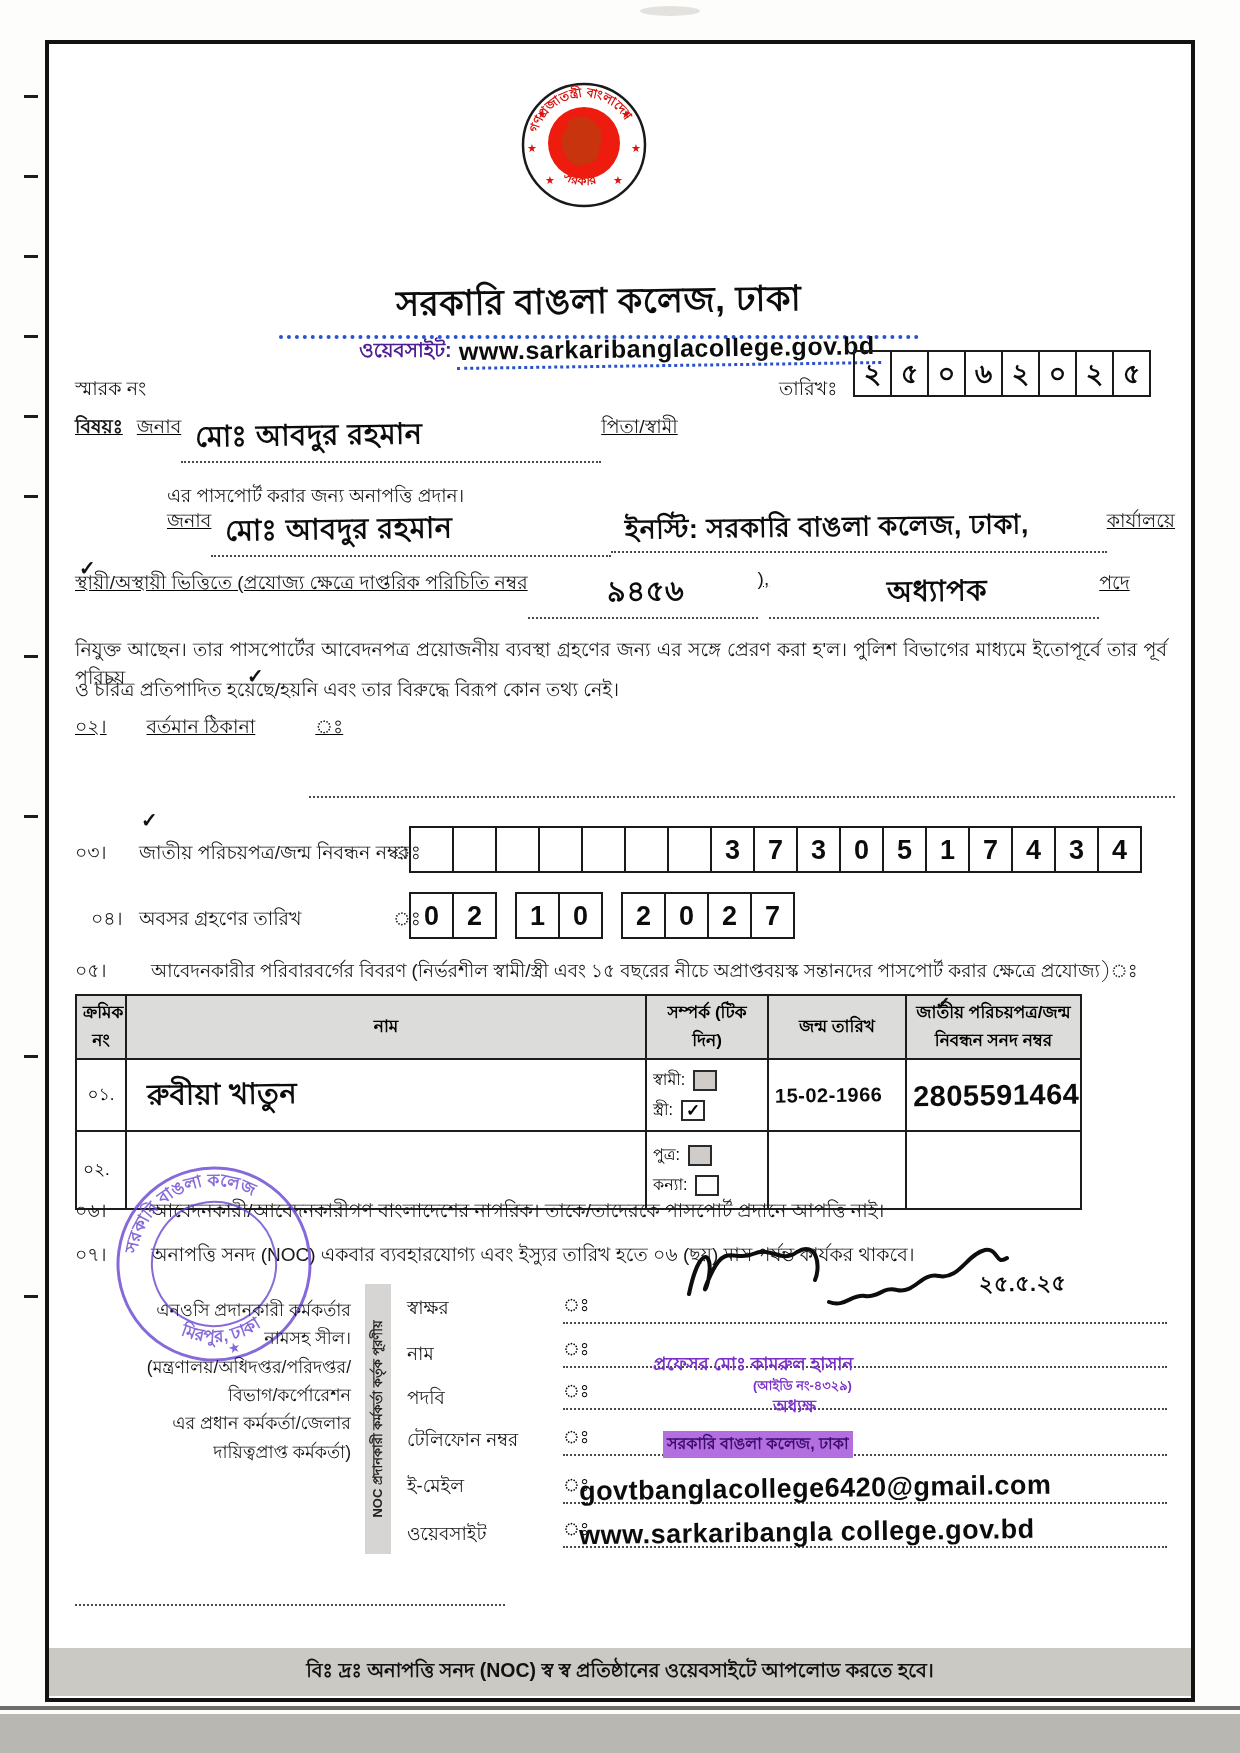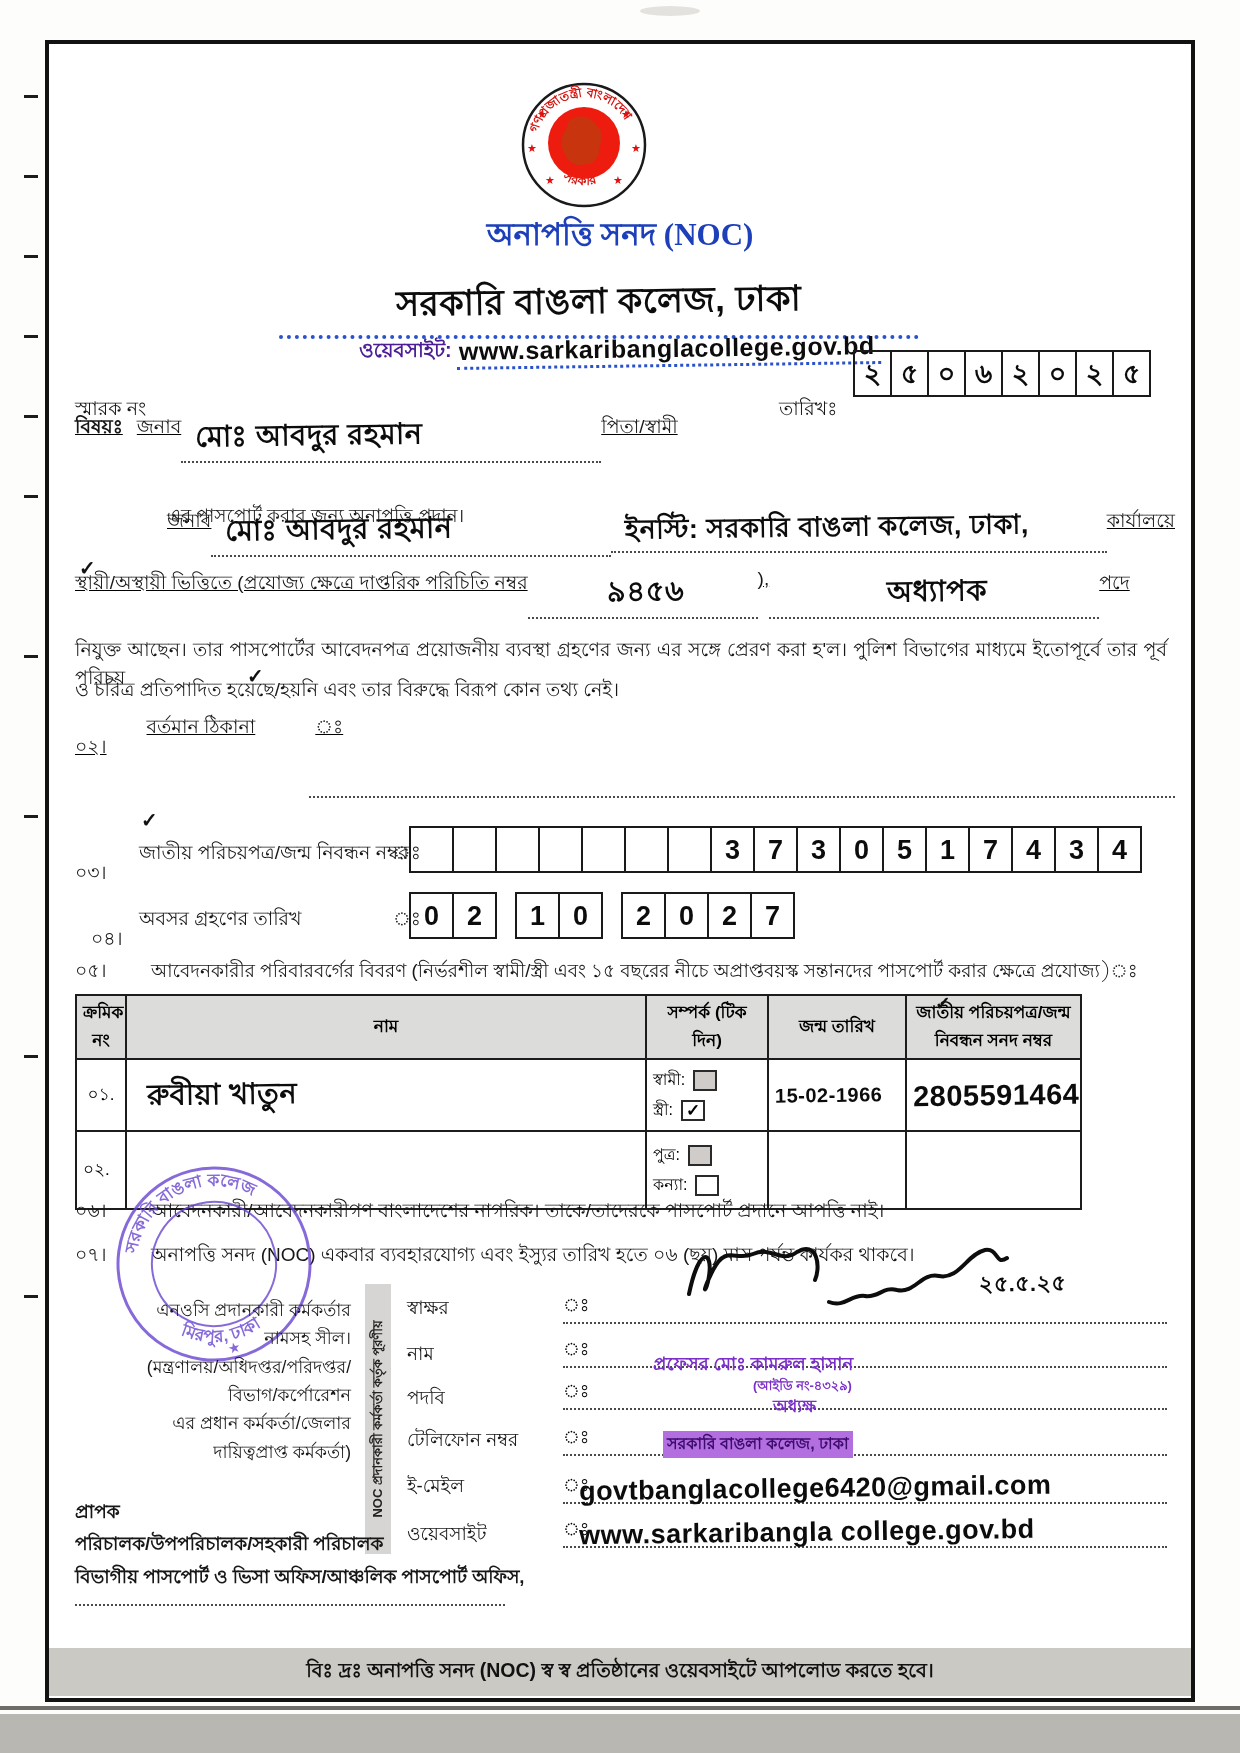--- a/index.html
+++ b/index.html
@@ -5,21 +5,21 @@
   * { box-sizing: border-box; margin: 0; padding: 0; }
   body { font-family: "Liberation Sans", sans-serif; background: #ffffff; }
   .page { position: relative; width: 1240px; height: 1753px; background: #fdfdfb; overflow: hidden; }
   .scan-tick { position: absolute; left: 24px; width: 14px; height: 3px; background: #1c1c1c; }
   .scan-bottom { position: absolute; left: 0; top: 1714px; width: 1240px; height: 39px; background: #b9b7b2; }
   .scan-bottom-line { position: absolute; left: 0; top: 1706px; width: 1240px; height: 4px; background: #6e6d6a; }
   .smudge { position: absolute; background: #e4e2de; border-radius: 50%; }
 
   .doc { position: absolute; left: 45px; top: 40px; width: 1150px; height: 1662px; border: 4px solid #121212; background: #ffffff; }
   .abs { position: absolute; }
-  .bn { color: #171717; margin-top: 20px; }
+  .bn { color: #171717; }
   .blue { color: #4c1d95; }
   .hw { font-weight: 700; color: #0c0c0c; letter-spacing: 0.5px; display: inline-block; transform: rotate(-0.8deg); }
   .stamp { color: #7b2fc9; font-weight: 700; }
   .dotl { border-bottom: 2px dotted #4a4a4a; }
   .tick { position: absolute; font-weight: 700; color: #111; }
 
   
   .title { position: absolute; top: 166px; width: 100%; text-align: center; font-family: "Liberation Serif", serif; font-size: 31px; font-weight: 700; color: #1d3fba; }
   .subtitle { position: absolute; top: 208px; width: 100%; text-align: center; font-size: 20px; font-weight: 700; color: #1d3fba; }
   .org-row { position: absolute; top: 230px; left: 230px; width: 640px; text-align: center; padding-bottom: 2px; border-bottom: 4px dotted #2a52cc; }
@@ -100,21 +100,20 @@
       <circle cx="65" cy="63" r="36" fill="#ed1c0f"></circle>
       <path d="M55,38 C64,34 74,38 78,46 C84,50 84,60 80,68 C82,76 74,86 66,84 C58,88 48,82 46,74 C40,66 42,54 48,48 C48,42 50,40 55,38 Z" fill="#c8340e"></path>
       <text x="18" y="38" font-size="11" fill="#e01010">★</text>
       <text x="102" y="38" font-size="11" fill="#e01010">★</text>
       <text x="8" y="72" font-size="11" fill="#e01010">★</text>
       <text x="112" y="72" font-size="11" fill="#e01010">★</text>
       <text x="26" y="104" font-size="11" fill="#e01010">★</text>
       <text x="94" y="104" font-size="11" fill="#e01010">★</text>
     </svg>
 
-    <div class="title">অনাপত্তি সনদ (NOC)</div>
     <div class="org-row">
       <span class="hw">সরকারি বাঙলা কলেজ, ঢাকা</span>
     </div>
     <div class="web-row">
       <span class="blue" style="font-weight:700">ওয়েবসাইট:</span>
       <span class="hw">www.sarkaribanglacollege.gov.bd</span>
     </div>
 
     <div class="memo-label bn">স্মারক নং</div>
     <div class="date-label bn">তারিখঃ</div>
@@ -335,25 +334,20 @@
         <span class="hw abs" style="left:16px;bottom:-2px;font-size:27px">govtbanglacollege6420@gmail.com</span>
       </div>
 
       <div class="olbl">ওয়েবসাইট</div>
       <div class="oval">
         <span class="colon">ঃ</span>
         <span class="hw abs" style="left:16px;bottom:-2px;font-size:27px">www.sarkaribangla college.gov.bd</span>
       </div>
     </div>
 
-    <div class="abs" style="left:26px;top:1452px;width:520px;font-size:18.5px;font-weight:700;line-height:1.75;color:#171717">
-      <div>প্রাপক</div>
-      <div>পরিচালক/উপপরিচালক/সহকারী পরিচালক</div>
-      <div>বিভাগীয় পাসপোর্ট ও ভিসা অফিস/আঞ্চলিক পাসপোর্ট অফিস,</div>
-    </div>
     <div class="abs dotl" style="left:26px;top:1540px;width:430px;height:22px"></div>
 
     <div class="footer-band">
       <span>বিঃ দ্রঃ অনাপত্তি সনদ (NOC) স্ব স্ব প্রতিষ্ঠানের ওয়েবসাইটে আপলোড করতে হবে।</span>
     </div>
 
   </div>
 </div>
 
 </body></html>

